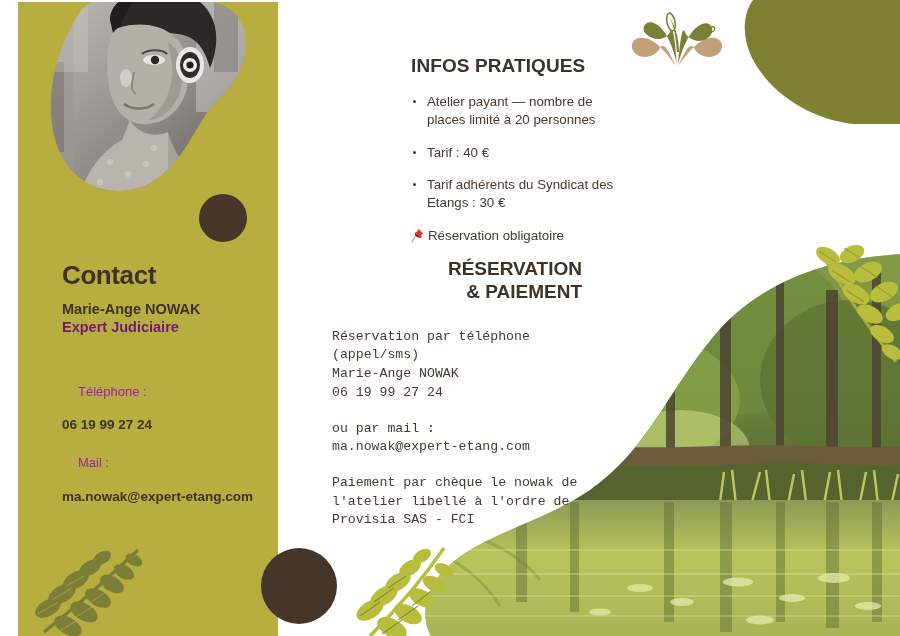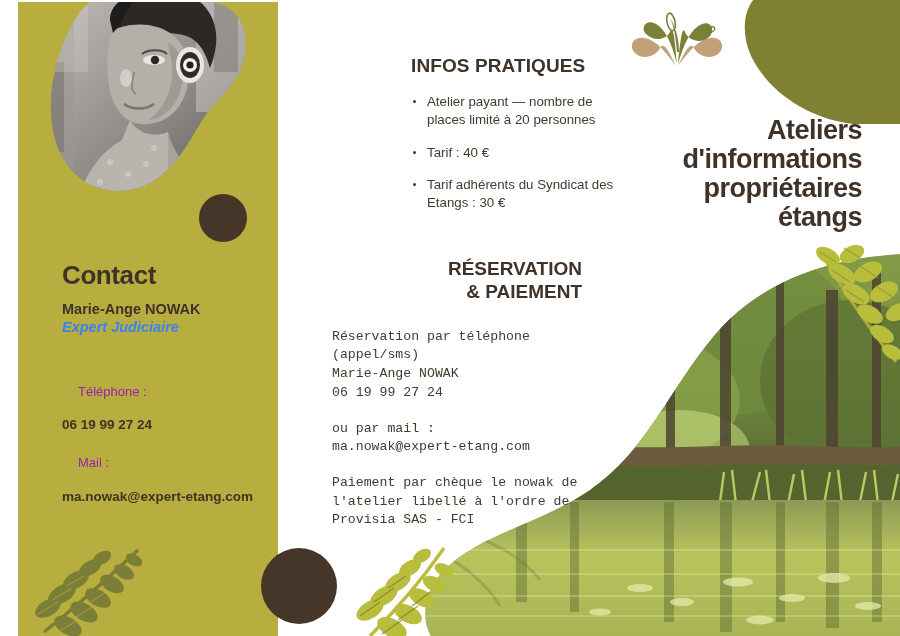--- a/index.html
+++ b/index.html
@@ -38,21 +38,21 @@
   .leaf-tr{left:812px;top:244px;width:96px;height:124px;}
   .sprout{left:630px;top:8px;width:96px;height:62px;}
 
   
   .contact-block{position:absolute;left:62px;top:262px;width:215px;}
   .contact-title{
     font-size:26px;font-weight:bold;letter-spacing:-0.4px;
     color:#3f3228;margin:0 0 11px 0;line-height:1.05;
   }
   .contact-name{font-size:14.5px;font-weight:bold;line-height:1.25;color:#3f3228;margin:0;}
-  .contact-role{font-size:14.5px;font-weight:bold;font-style:italic;line-height:1.25;color:#3b82f6;margin:0 4px 46px 0;}
+  .contact-role{font-size:14.5px;font-weight:bold;line-height:1.25;color:#701a75;margin:0 4px 46px 0;}
   .lbl{font-size:13px;color:#a21caf;line-height:1.35;margin:16px;}
   .val{font-size:13.5px;font-weight:bold;color:#3f3228;line-height:1.35;margin:0 0 20px 0;}
   .val.last{margin-bottom:0;}
 
   
   .infos{position:absolute;left:380px;top:55px;width:210px;margin-left:31px;}
   .sec-title{
     font-size:19px;font-weight:bold;letter-spacing:0.1px;color:#3f3228;
     margin:0 0 16px 0;
   }
@@ -375,34 +375,38 @@
         <path d="M8,8 L24,18"></path>
           <path d="M20,26 L38,38"></path>
           <path d="M34,46 L52,58"></path>
         <path d="M32,4 L48,14"></path>
           <path d="M48,22 L66,34"></path>
           <path d="M64,42 L82,54"></path>
       </g>
     </svg>
   </div>
 
-  <div class="big-title">
-    <span>Ateliers</span>
-    <span>d'informations</span>
-    <span>propriétaires</span>
-    <span>étangs</span>
-  </div>
 
   <div class="infos">
     <div class="sec-title">INFOS PRATIQUES</div>
     <ul class="bullets">
       <li>Atelier payant — nombre de places limité à 20 personnes</li>
       <li>Tarif : 40 €</li>
       <li>Tarif adhérents du Syndicat des Etangs : 30 €</li>
     </ul>
+    <div class="pin-line">
+      <span class="pin-ico">
+        <svg width="13" height="15" viewBox="0 0 13 15" xmlns="http://www.w3.org/2000/svg">
+          <path d="M7.2,0.8 L12.2,5.4 L10.4,6.6 L10.8,9.2 L4.2,4.6 L6.4,3.4 Z" fill="#e0322c"></path>
+          <path d="M4.2,4.6 L10.8,9.2 C9,10.2 6.6,10 5,8.6 C3.6,7.4 3.4,5.8 4.2,4.6 Z" fill="#b5221d"></path>
+          <path d="M4.6,8.2 L0.8,14.4" stroke="#c9a9a0" stroke-width="1.3" fill="none"></path>
+        </svg>
+      </span>
+      <span>Réservation obligatoire</span>
+    </div>
   </div>
 
   <div class="reserv">
     <div class="reserv-title">
       <span style="display:block">RÉSERVATION</span>
       <span style="display:block">&amp; PAIEMENT</span>
     </div>
     <p style="white-space:pre-line">Réservation par téléphone (appel/sms)
 Marie-Ange NOWAK
 06 19 99 27 24</p>

